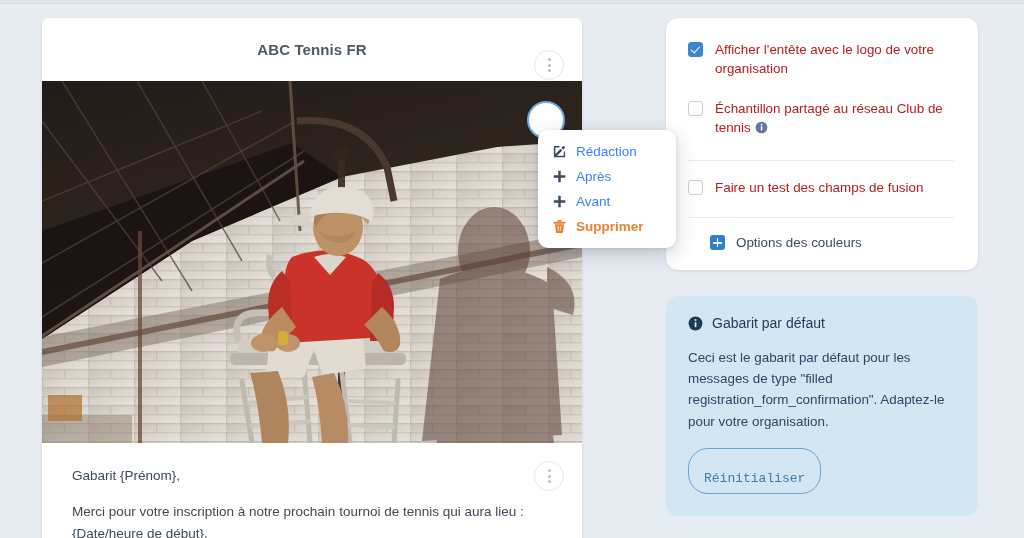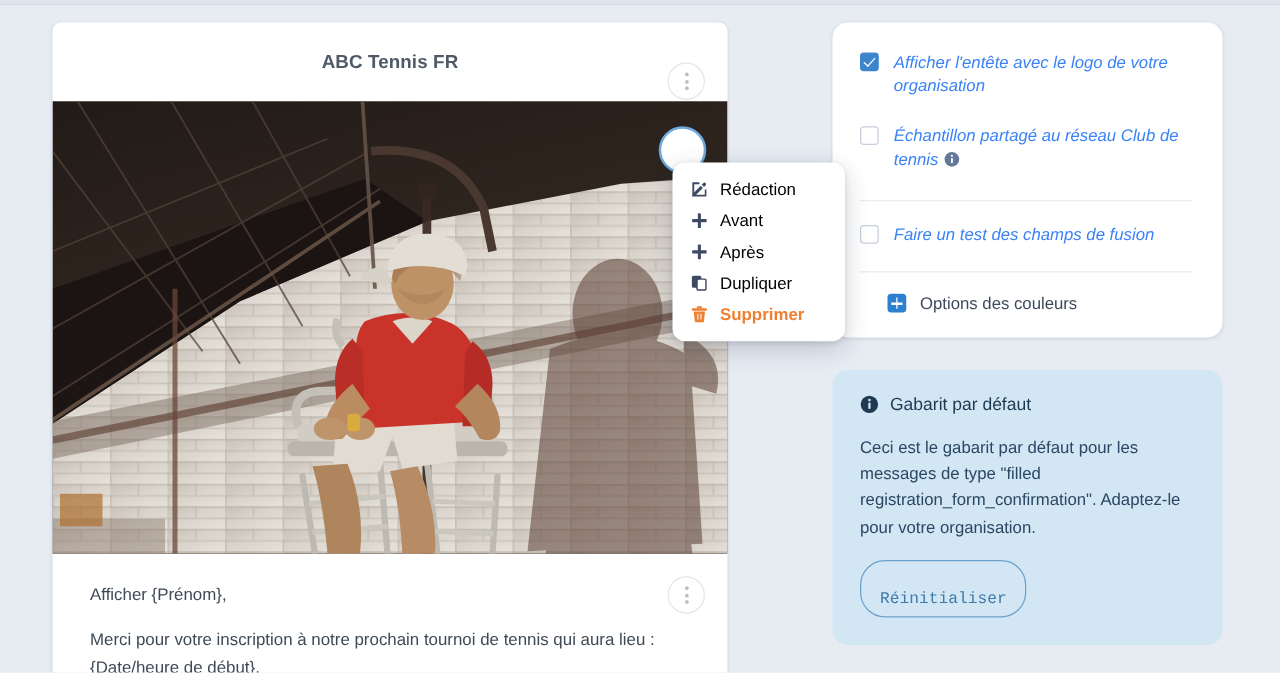--- a/index.html
+++ b/index.html
@@ -100,21 +100,21 @@
     border-radius: 10px;
     box-shadow: 0 6px 20px rgba(35,50,75,.22), 0 1px 4px rgba(35,50,75,.12);
     padding: 9px 0 9px 0;
     z-index: 20;
   }
   .menu-item {
     display: flex; align-items: center;
     gap: 9px;
     padding: 5px 12px 5px 14px;
     font-size: 13.5px;
-    color: #000000;
+    color: #3b82f6;
     cursor: pointer;
     white-space: nowrap;
   }
   .menu-item.danger { color: #ef8033; font-weight: bold; }
   .mi-icon { width: 15px; height: 15px; flex: 0 0 15px; display: block; }
   .mi-icon svg { display: block; }
 
   
   .settings-card {
     position: absolute;
@@ -150,23 +150,22 @@
     content: "";
     position: absolute;
     left: 4.2px; top: 1.4px;
     width: 4px; height: 8px;
     border: solid #fff;
     border-width: 0 1.9px 1.9px 0;
     transform: rotate(42deg);
   }
   .check-label {
     font-size: 13.4px;
-    color: #3b82f6;
+    color: #b91c1c;
     line-height: 1.45;
-    font-style: italic;
   }
   .info-dot {
     display: inline-block;
     vertical-align: -2px;
     margin-left: 4px;
   }
   .divider {
     height: 1px;
     background: #e8ebf0;
     margin: 18px 0 17px 0;
@@ -349,21 +348,21 @@
         <rect x="0" y="334" width="90" height="28" fill="#8e7c6e" opacity=".45"></rect>
         <rect x="6" y="314" width="34" height="26" fill="#b8752f" opacity=".7"></rect>
 
         <rect x="0" y="0" width="540" height="362" fill="#3a2a1e" opacity=".07"></rect>
       </svg>
 
       <div class="hero-dots"></div>
     </div>
 
     <div class="email-body">
-      <p>Afficher {Prénom},</p>
+      <p>Gabarit {Prénom},</p>
       <p>Merci pour votre inscription à notre prochain tournoi de tennis qui aura lieu : {Date/heure de début}.</p>
       <div class="dots-btn body-dots">
         <i></i>
         <i></i>
         <i></i>
       </div>
     </div>
   </div>
 
   <div class="context-menu">
@@ -379,43 +378,33 @@
       <span>Rédaction</span>
     </div>
 
     <div class="menu-item">
       <span class="mi-icon">
         <svg width="15" height="15" viewBox="0 0 16 16">
           <rect x="6.7" y="1.8" width="2.6" height="12.4" rx="0.6" fill="#3c4a62"></rect>
           <rect x="1.8" y="6.7" width="12.4" height="2.6" rx="0.6" fill="#3c4a62"></rect>
         </svg>
       </span>
-      <span>Avant</span>
+      <span>Après</span>
     </div>
 
     <div class="menu-item">
       <span class="mi-icon">
         <svg width="15" height="15" viewBox="0 0 16 16">
           <rect x="6.7" y="1.8" width="2.6" height="12.4" rx="0.6" fill="#3c4a62"></rect>
           <rect x="1.8" y="6.7" width="12.4" height="2.6" rx="0.6" fill="#3c4a62"></rect>
         </svg>
       </span>
-      <span>Après</span>
-    </div>
-
-    <div class="menu-item">
-      <span class="mi-icon">
-        <svg width="15" height="15" viewBox="0 0 16 16">
-          <rect x="1.6" y="1.6" width="8" height="10.4" rx="1.4" fill="#3c4a62"></rect>
-          <rect x="5.4" y="4" width="8.8" height="10.4" rx="1.4" fill="#3c4a62"></rect>
-          <rect x="6.6" y="5.2" width="6.4" height="8" rx="0.8" fill="#ffffff"></rect>
-        </svg>
-      </span>
-      <span>Dupliquer</span>
-    </div>
+      <span>Avant</span>
+    </div>
+
 
     <div class="menu-item danger">
       <span class="mi-icon">
         <svg width="15" height="15" viewBox="0 0 16 16">
           <rect x="1.6" y="2.8" width="12.8" height="2.2" rx="0.8" fill="#ef8033"></rect>
           <rect x="5.8" y="1" width="4.4" height="2" rx="0.7" fill="#ef8033"></rect>
           <path d="M3.2 5.6h9.6l-.9 8.2a1.1 1.1 0 0 1-1.1 1H5.2a1.1 1.1 0 0 1-1.1-1L3.2 5.6z" fill="#ef8033"></path>
           <rect x="6.2" y="7.4" width="1" height="5" fill="#fff" opacity=".85"></rect>
           <rect x="8.8" y="7.4" width="1" height="5" fill="#fff" opacity=".85"></rect>
         </svg>

